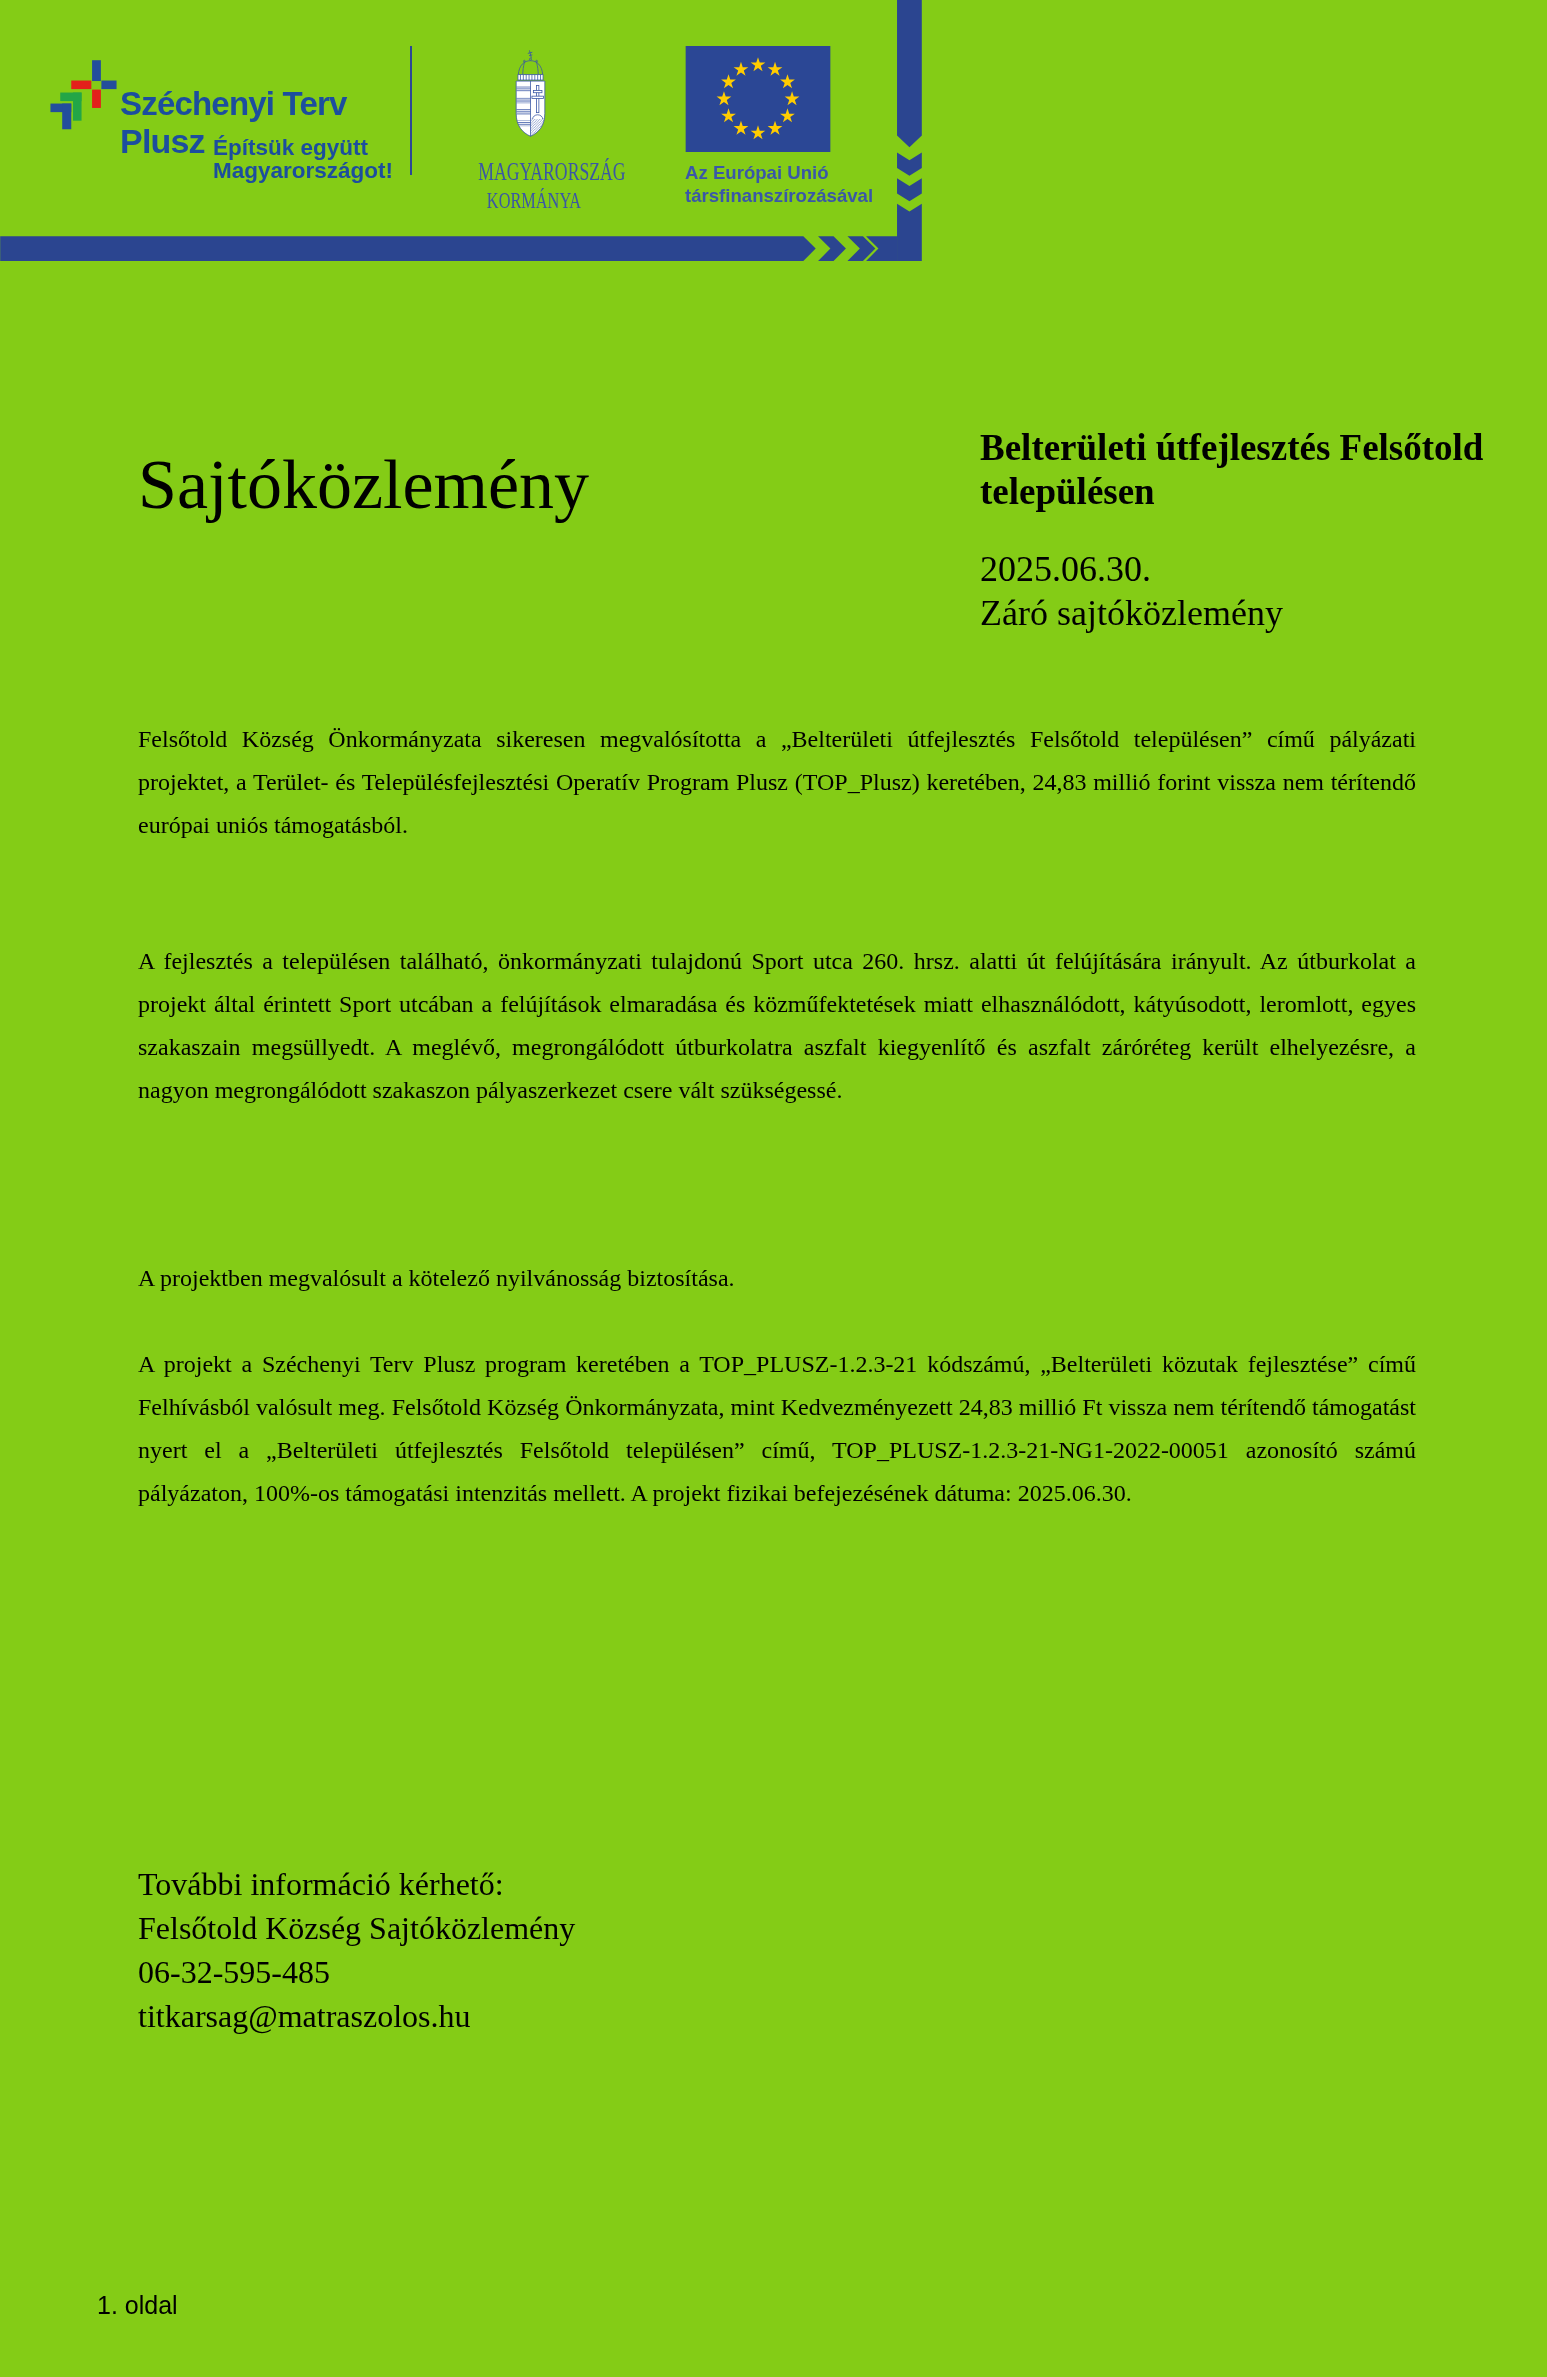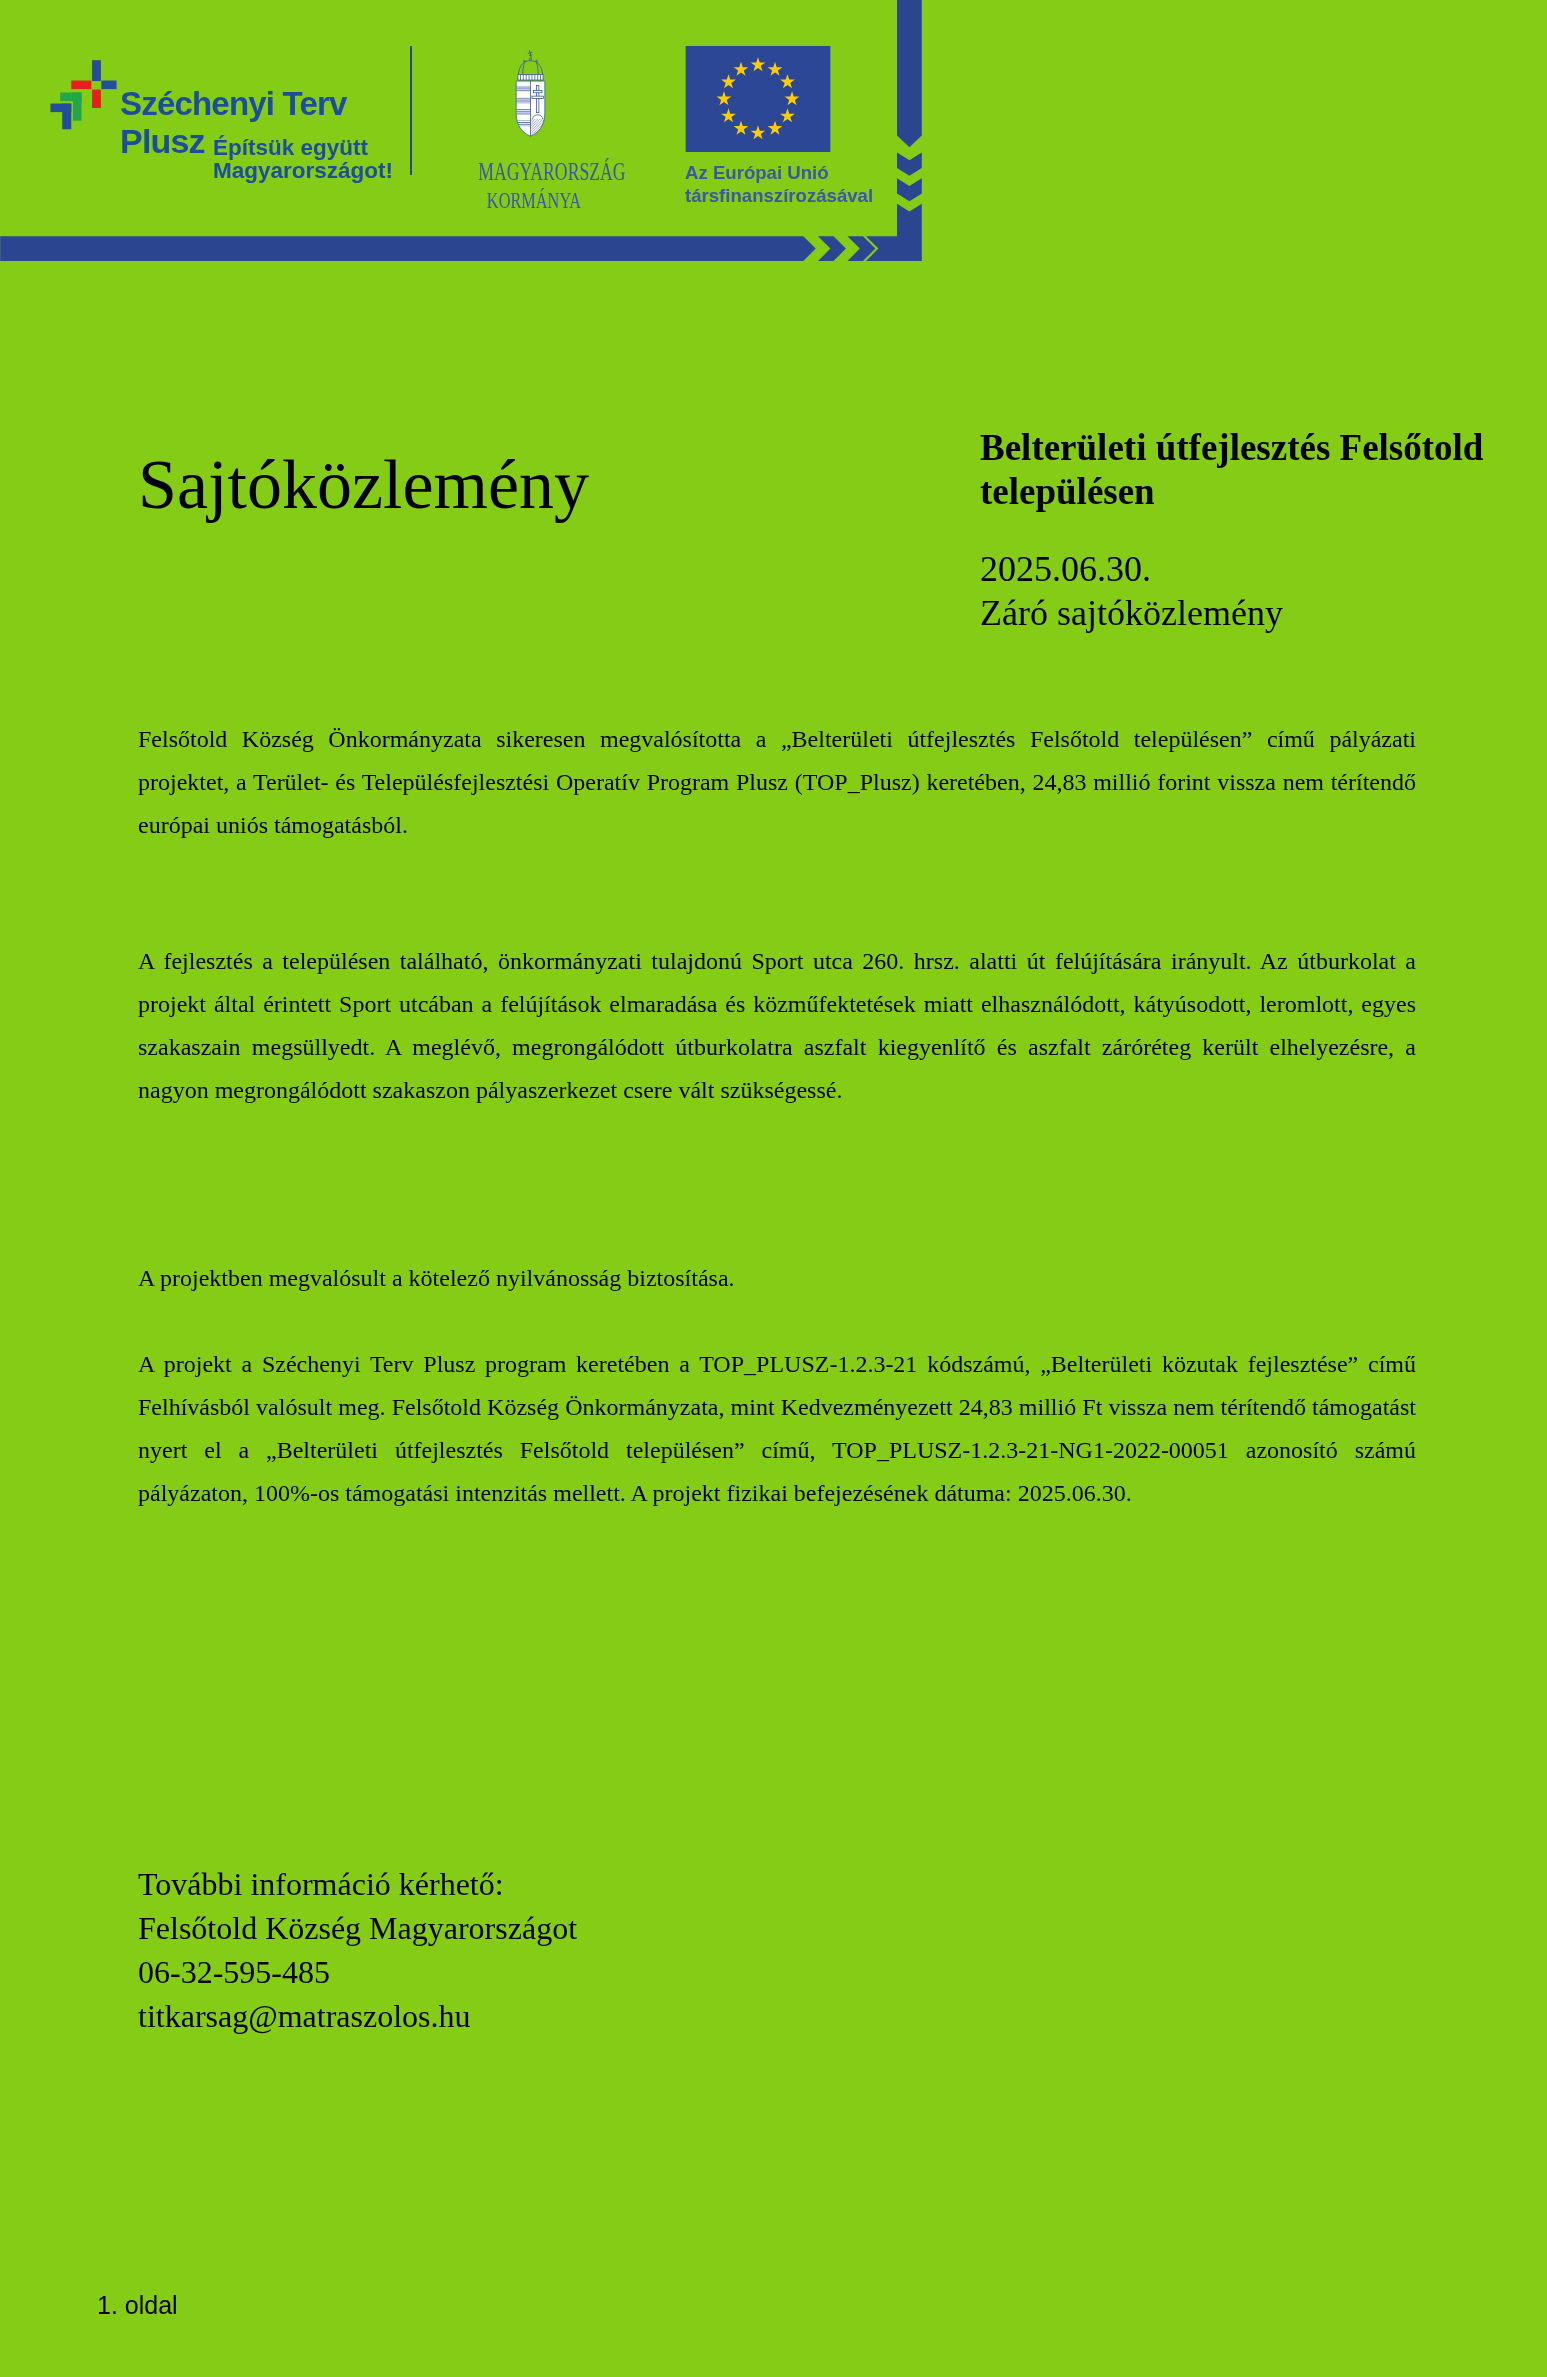--- a/index.html
+++ b/index.html
@@ -175,21 +175,21 @@
     </div>
   </div>
 
   <p id="p1" class="para">Felsőtold Község Önkormányzata sikeresen megvalósította a „Belterületi útfejlesztés Felsőtold településen” című pályázati projektet, a Terület- és Településfejlesztési Operatív Program Plusz (TOP_Plusz) keretében, 24,83 millió forint vissza nem térítendő európai uniós támogatásból.</p>
   <p id="p2" class="para">A fejlesztés a településen található, önkormányzati tulajdonú Sport utca 260. hrsz. alatti út felújítására irányult. Az útburkolat a projekt által érintett Sport utcában a felújítások elmaradása és közműfektetések miatt elhasználódott, kátyúsodott, leromlott, egyes szakaszain megsüllyedt. A meglévő, megrongálódott útburkolatra aszfalt kiegyenlítő és aszfalt záróréteg került elhelyezésre, a nagyon megrongálódott szakaszon pályaszerkezet csere vált szükségessé.</p>
   <p id="p3" class="para single">A projektben megvalósult a kötelező nyilvánosság biztosítása.</p>
   <p id="p4" class="para">A projekt a Széchenyi Terv Plusz program keretében a TOP_PLUSZ-1.2.3-21 kódszámú, „Belterületi közutak fejlesztése” című Felhívásból valósult meg. Felsőtold Község Önkormányzata, mint Kedvezményezett 24,83 millió Ft vissza nem térítendő támogatást nyert el a „Belterületi útfejlesztés Felsőtold településen” című, TOP_PLUSZ-1.2.3-21-NG1-2022-00051 azonosító számú pályázaton, 100%-os támogatási intenzitás mellett. A projekt fizikai befejezésének dátuma: 2025.06.30.</p>
 
   <div class="contact">
     <div>További információ kérhető:</div>
-    <div>Felsőtold Község Magyarországot</div>
+    <div>Felsőtold Község Sajtóközlemény</div>
     <div>06-32-595-485</div>
     <div>titkarsag@matraszolos.hu</div>
   </div>
 
   <div class="footer">1. oldal</div>
 
 </div>
 
 
 </body></html>

